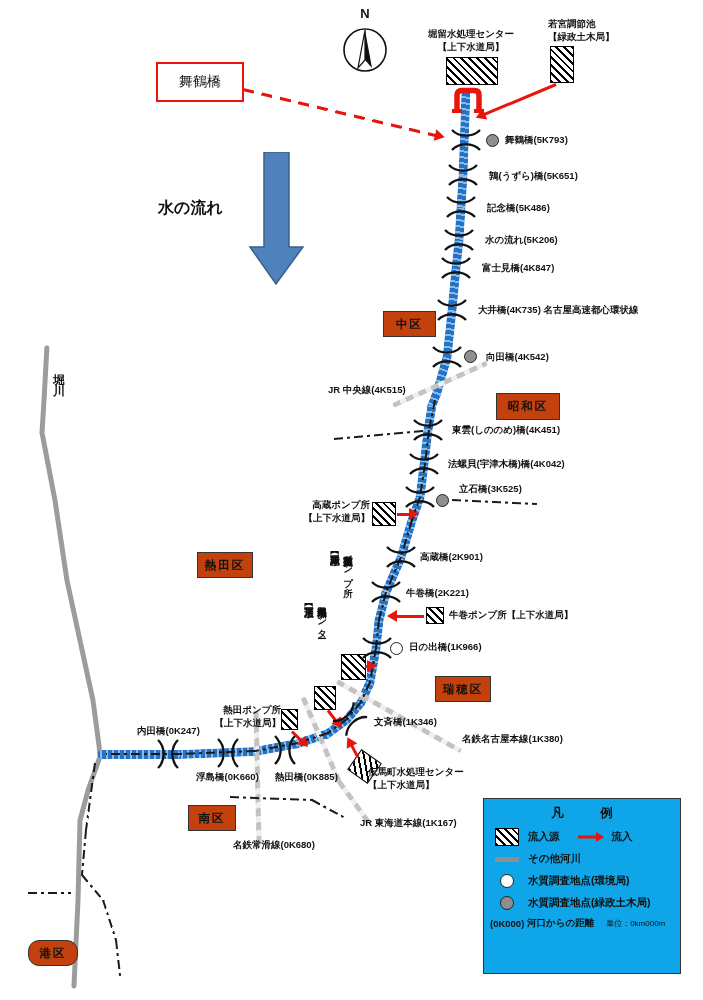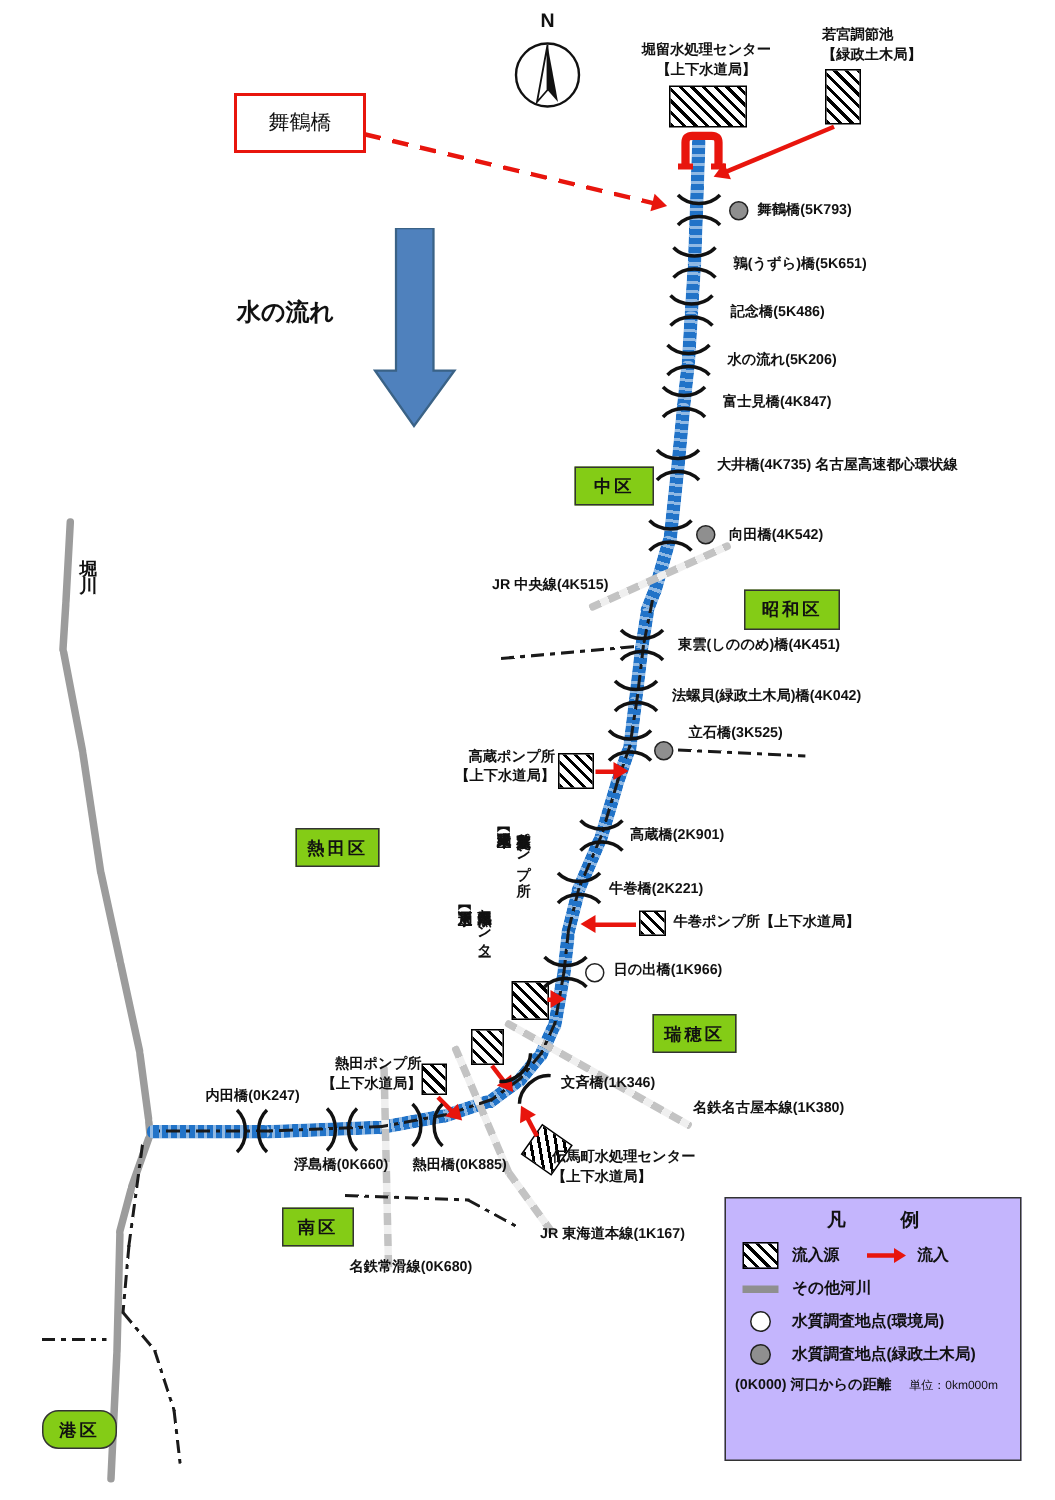--- a/index.html
+++ b/index.html
@@ -16,31 +16,31 @@
   .arrow-head{position:absolute;width:0;height:0;transform-origin:0 50%;
               border-top:6px solid transparent;border-bottom:6px solid transparent;border-left:10px solid #e8150d;}
   .hatch{position:absolute;border:1.3px solid #000;box-sizing:border-box;
          background:repeating-linear-gradient(45deg,#000 0 2px,#fff 2px 5.5px);}
   .maplabel{position:absolute;font-size:9.5px;font-weight:bold;white-space:nowrap;transform:translateY(-50%);}
   .flabel{position:absolute;font-size:9.5px;font-weight:bold;line-height:13px;white-space:nowrap;}
   .flabel.center{text-align:center;transform:translateX(-50%);}
   .flabel.right{text-align:right;}
   .vtext{position:absolute;writing-mode:vertical-rl;font-size:9.5px;font-weight:bold;white-space:nowrap;line-height:13px;}
   .vtext span{display:block;}
-  .ward{position:absolute;border:1.4px solid #333;background:#84cc16;font-size:11.5px;font-weight:bold;
+  .ward{position:absolute;border:1.4px solid #333;background:#c2410c;font-size:11.5px;font-weight:bold;
         display:flex;align-items:center;justify-content:center;letter-spacing:2px;box-sizing:border-box;z-index:8;}
   .dot{position:absolute;width:13px;height:13px;border-radius:50%;border:1.6px solid #222;box-sizing:border-box;z-index:5;}
   .dot.gray{background:#8f8f8f;} .dot.white{background:#fff;}
   .bridge{position:absolute;width:32px;height:24px;z-index:4;}
   .callout{position:absolute;left:156px;top:62px;width:84px;height:36px;border:2.5px solid #e8150d;background:#fff;
            display:flex;align-items:center;justify-content:center;font-size:14px;z-index:9;}
   .flow-label{position:absolute;left:158px;top:198px;font-size:16px;font-weight:bold;}
   .compass-n{position:absolute;left:342px;top:6px;width:46px;text-align:center;font-size:13px;font-weight:bold;}
   .horikawa-label{position:absolute;left:50px;top:364px;writing-mode:vertical-rl;font-size:12px;font-weight:bold;letter-spacing:10px;}
-  #legend{position:absolute;left:483px;top:798px;width:198px;height:176px;border:1.6px solid #333;background:#c4b5fd;box-sizing:border-box;z-index:10;}
+  #legend{position:absolute;left:483px;top:798px;width:198px;height:176px;border:1.6px solid #333;background:#0ea5e9;box-sizing:border-box;z-index:10;}
   #legend .ltitle{text-align:center;font-size:12.5px;font-weight:bold;letter-spacing:12px;margin:6px 0 4px 12px;}
   .lrow{display:flex;align-items:center;height:22px;margin-left:8px;}
   .lsym{width:30px;flex:0 0 30px;display:flex;justify-content:center;align-items:center;}
   .llabel{font-size:10.5px;font-weight:bold;margin-left:6px;white-space:nowrap;}
   .lextra{margin-left:16px;display:flex;align-items:center;}
   .lfoot{display:flex;align-items:center;margin:3px 0 0 6px;font-size:9.5px;font-weight:bold;white-space:nowrap;}
   .lfoot .unit{font-size:8px;font-weight:normal;margin-left:12px;}
   .sw-river{width:24px;height:5px;}
   .sw-circle{width:14px;height:14px;border-radius:50%;border:1.6px solid #222;box-sizing:border-box;}
 </style>
@@ -225,21 +225,21 @@
     <div class="maplabel" style="left: 486px; top: 357px;">向田橋(4K542)</div>
     <div class="bridge" style="left: 412px; top: 418px;"><svg width="32" height="24" viewBox="0 0 32 24" fill="none">
         <path d="M2,2 C9,9.5 23,9.5 30,2" stroke="#111" stroke-width="2.3"></path>
         <path d="M2,22 C9,14.5 23,14.5 30,22" stroke="#111" stroke-width="2.3"></path>
       </svg></div>
     <div class="maplabel" style="left: 452px; top: 430px;">東雲(しののめ)橋(4K451)</div>
     <div class="bridge" style="left: 408px; top: 452px;"><svg width="32" height="24" viewBox="0 0 32 24" fill="none">
         <path d="M2,2 C9,9.5 23,9.5 30,2" stroke="#111" stroke-width="2.3"></path>
         <path d="M2,22 C9,14.5 23,14.5 30,22" stroke="#111" stroke-width="2.3"></path>
       </svg></div>
-    <div class="maplabel" style="left: 448px; top: 464px;">法螺貝(緑政土木局)橋(4K042)</div>
+    <div class="maplabel" style="left: 448px; top: 464px;">法螺貝(宇津木橋)橋(4K042)</div>
     <div class="bridge" style="left: 404px; top: 485px;"><svg width="32" height="24" viewBox="0 0 32 24" fill="none">
         <path d="M2,2 C9,9.5 23,9.5 30,2" stroke="#111" stroke-width="2.3"></path>
         <path d="M2,22 C9,14.5 23,14.5 30,22" stroke="#111" stroke-width="2.3"></path>
       </svg></div>
     <div class="dot gray" style="left: 435.5px; top: 493.5px;"></div>
     <div class="maplabel" style="left: 459px; top: 489px;">立石橋(3K525)</div>
     <div class="bridge" style="left: 385px; top: 545px;"><svg width="32" height="24" viewBox="0 0 32 24" fill="none">
         <path d="M2,2 C9,9.5 23,9.5 30,2" stroke="#111" stroke-width="2.3"></path>
         <path d="M2,22 C9,14.5 23,14.5 30,22" stroke="#111" stroke-width="2.3"></path>
       </svg></div>

